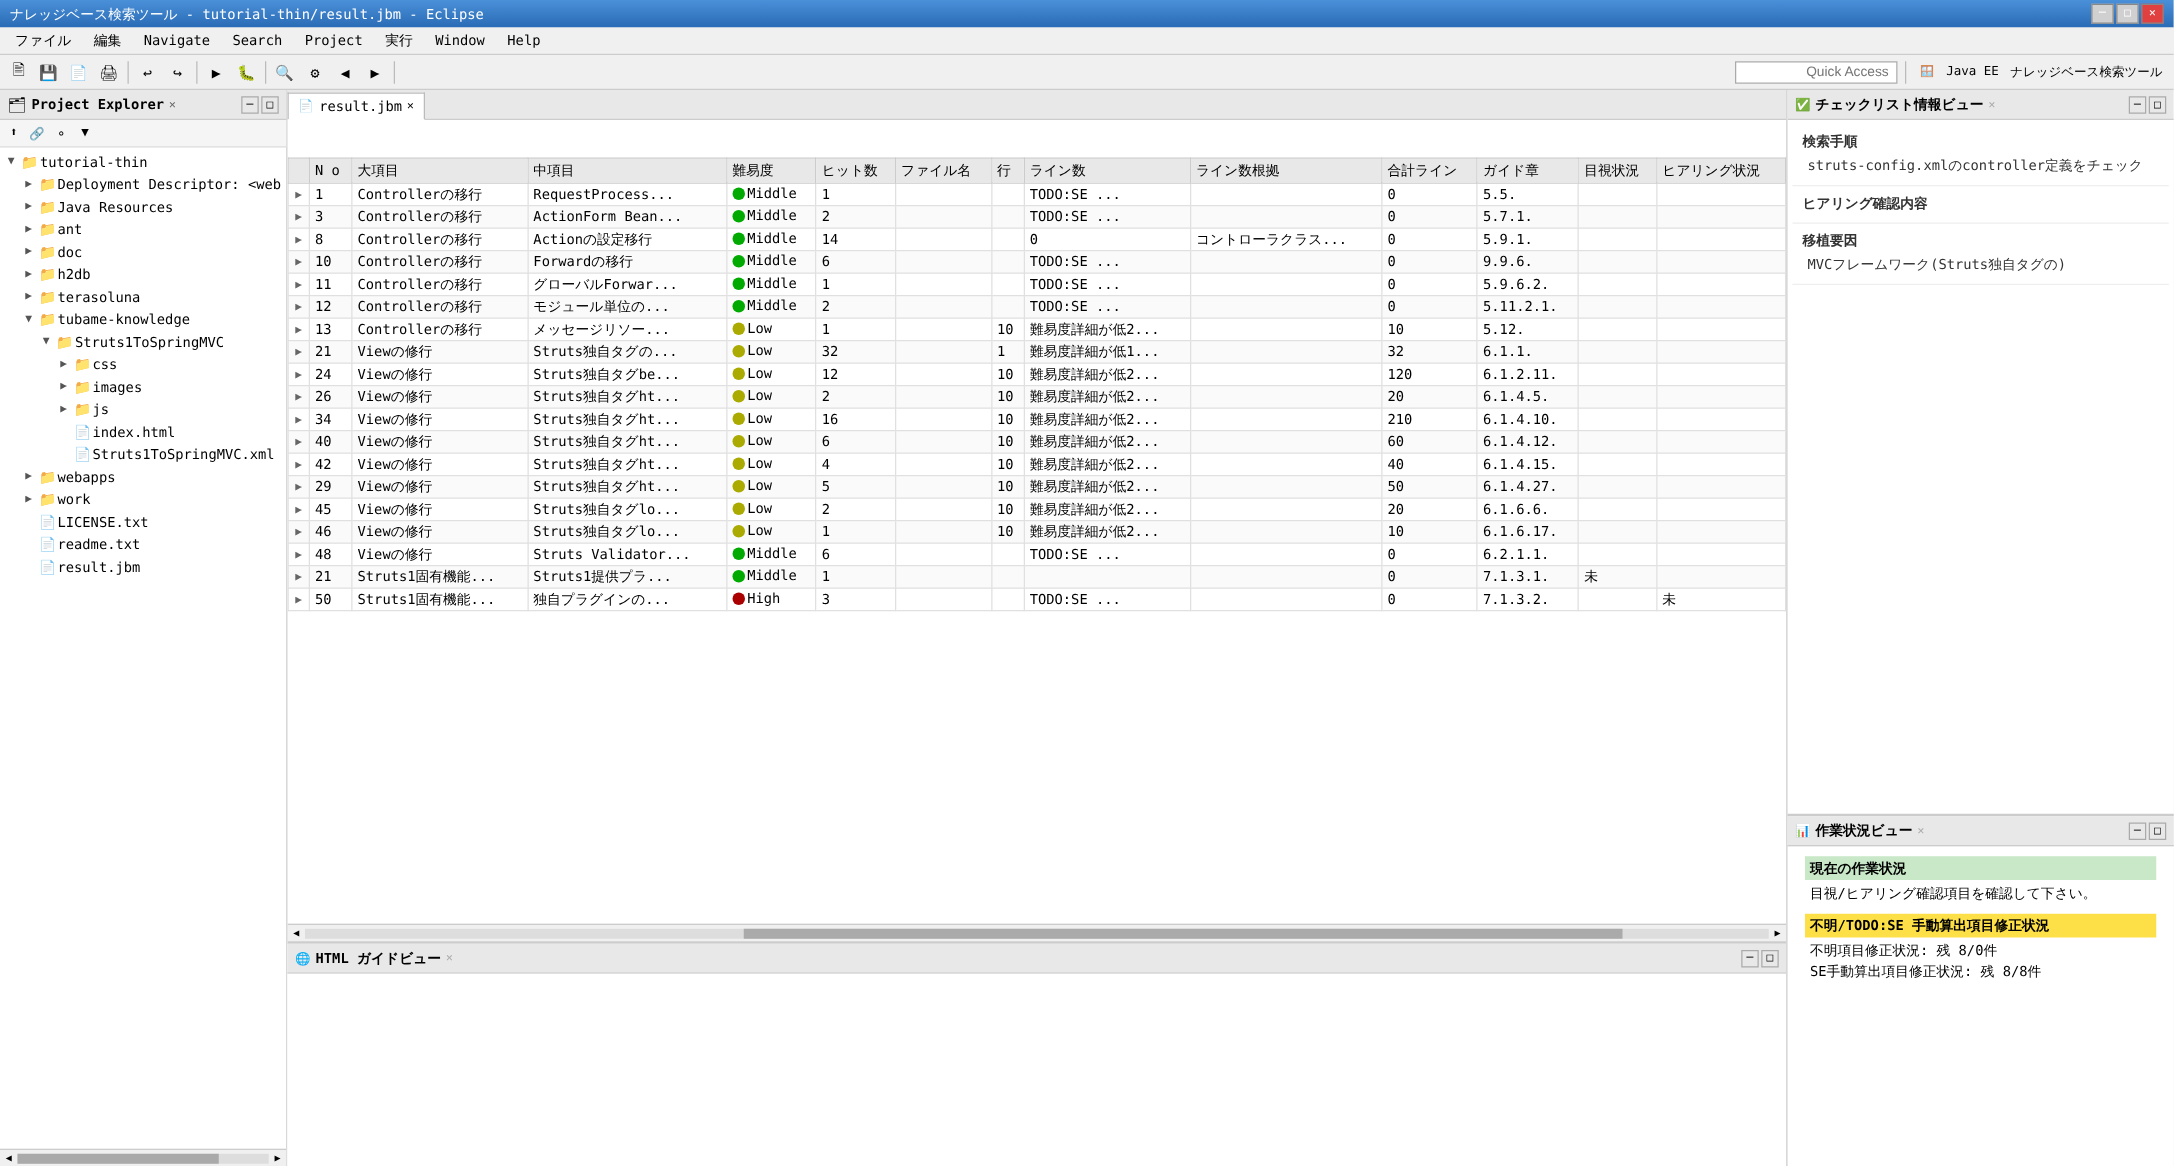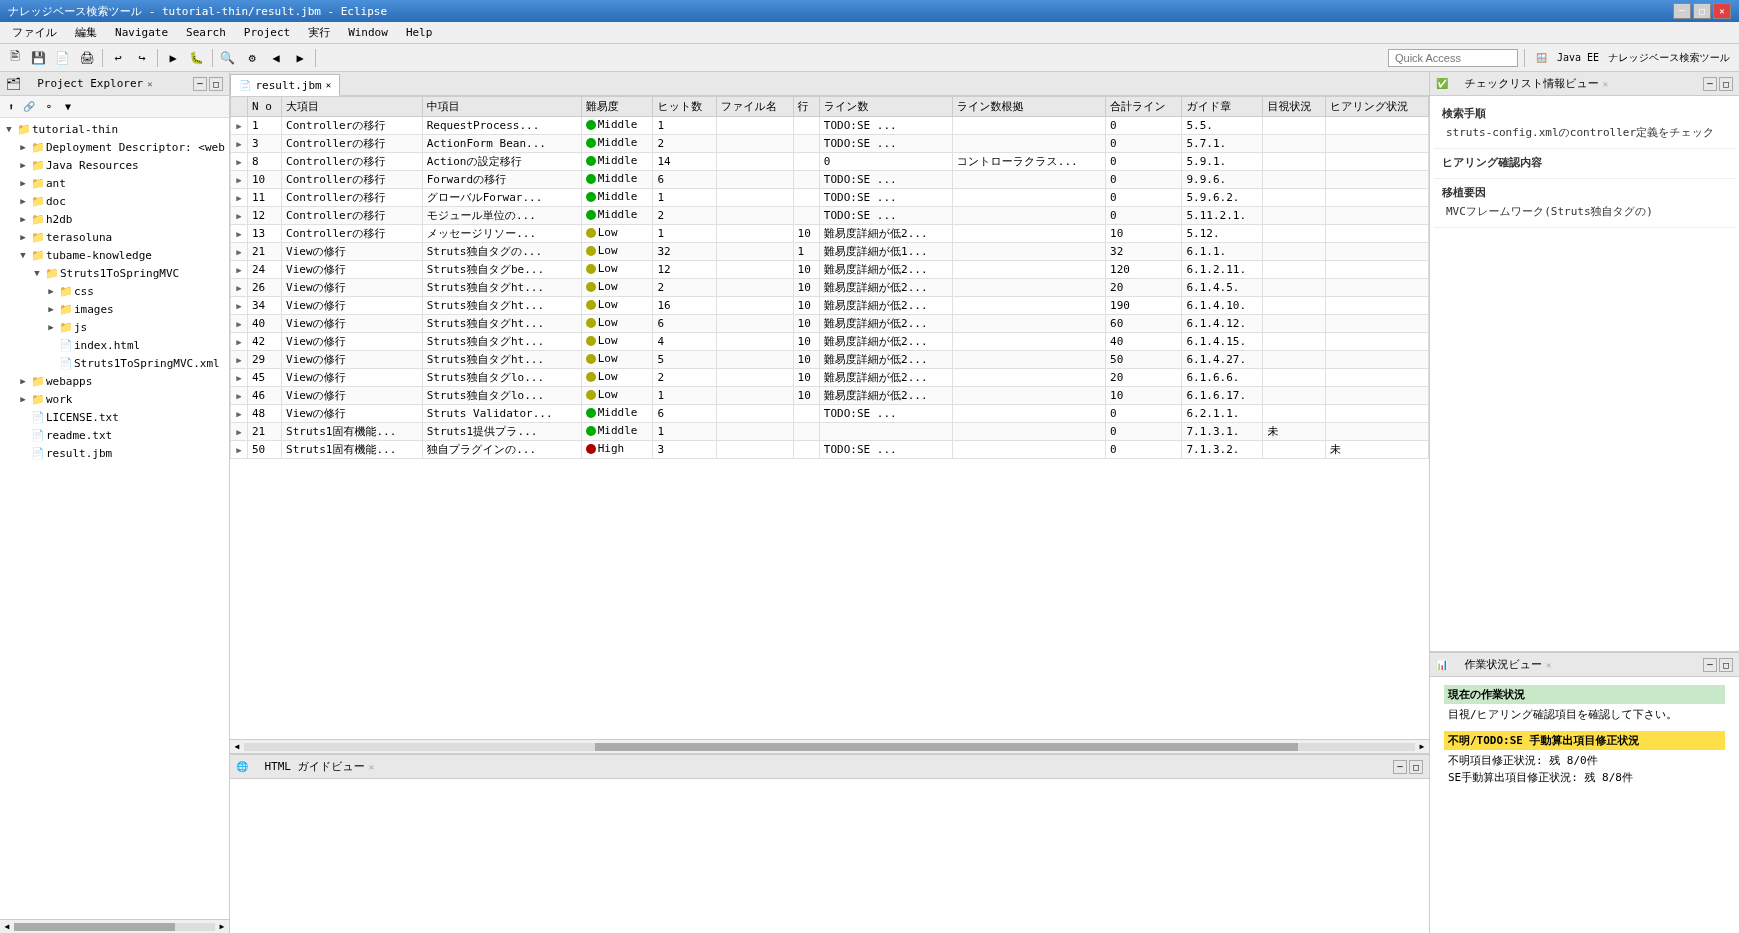--- a/index.html
+++ b/index.html
@@ -68,20 +68,21 @@
       display: flex;
       align-items: center;
       gap: 4px;
     }
     .quick-access-field {
       border: 1px solid #aaa;
       background: white;
       padding: 2px 6px;
       width: 130px;
       font-size: 11px;
+      text-align: right;
     }
     
     
     .main-layout {
       display: flex;
       height: calc(933px - 22px - 22px - 28px);
     }
     
     
     .left-panel {
@@ -94,21 +95,21 @@
     }
     .panel-header {
       background: #e8e8e8;
       border-bottom: 1px solid #ccc;
       height: 24px;
       display: flex;
       align-items: center;
       padding: 0 6px;
       gap: 4px;
     }
-    .panel-title { font-size: 11px; font-weight: normal; margin-left: 12px; }
+    .panel-title { font-size: 11px; font-weight: bold; }
     .panel-toolbar {
       background: #f5f5f5;
       border-bottom: 1px solid #ddd;
       height: 22px;
       display: flex;
       align-items: center;
       padding: 0 2px;
       gap: 1px;
     }
     .panel-toolbar-btn {
@@ -172,20 +173,21 @@
     
     .table-container {
       flex: 1;
       overflow: auto;
       background: white;
     }
     table {
       width: 100%;
       border-collapse: collapse;
       font-size: 11px;
+      margin-top: 30px;
     }
     thead th {
       background: #e8e8e8;
       border: 1px solid #ccc;
       padding: 2px 4px;
       text-align: left;
       font-weight: normal;
       white-space: nowrap;
       position: sticky;
       top: 0;
@@ -728,21 +730,21 @@
       <span class="difficulty-badge">
         <span class="dot dot-yellow"></span>
         Low
       </span>
     </td>
     <td>16</td>
     <td></td>
     <td>10</td>
     <td>難易度詳細が低2...</td>
     <td></td>
-    <td>190</td>
+    <td>210</td>
     <td>6.1.4.10.</td>
     <td></td>
     <td></td>
   </tr>
                 <tr style="background: rgb(250, 250, 250);">
     <td style="text-align:center; color:#666; font-size:9px;">▶</td>
     <td>40</td>
     <td>Viewの修行</td>
     <td>Struts独自タグht...</td>
     <td>

